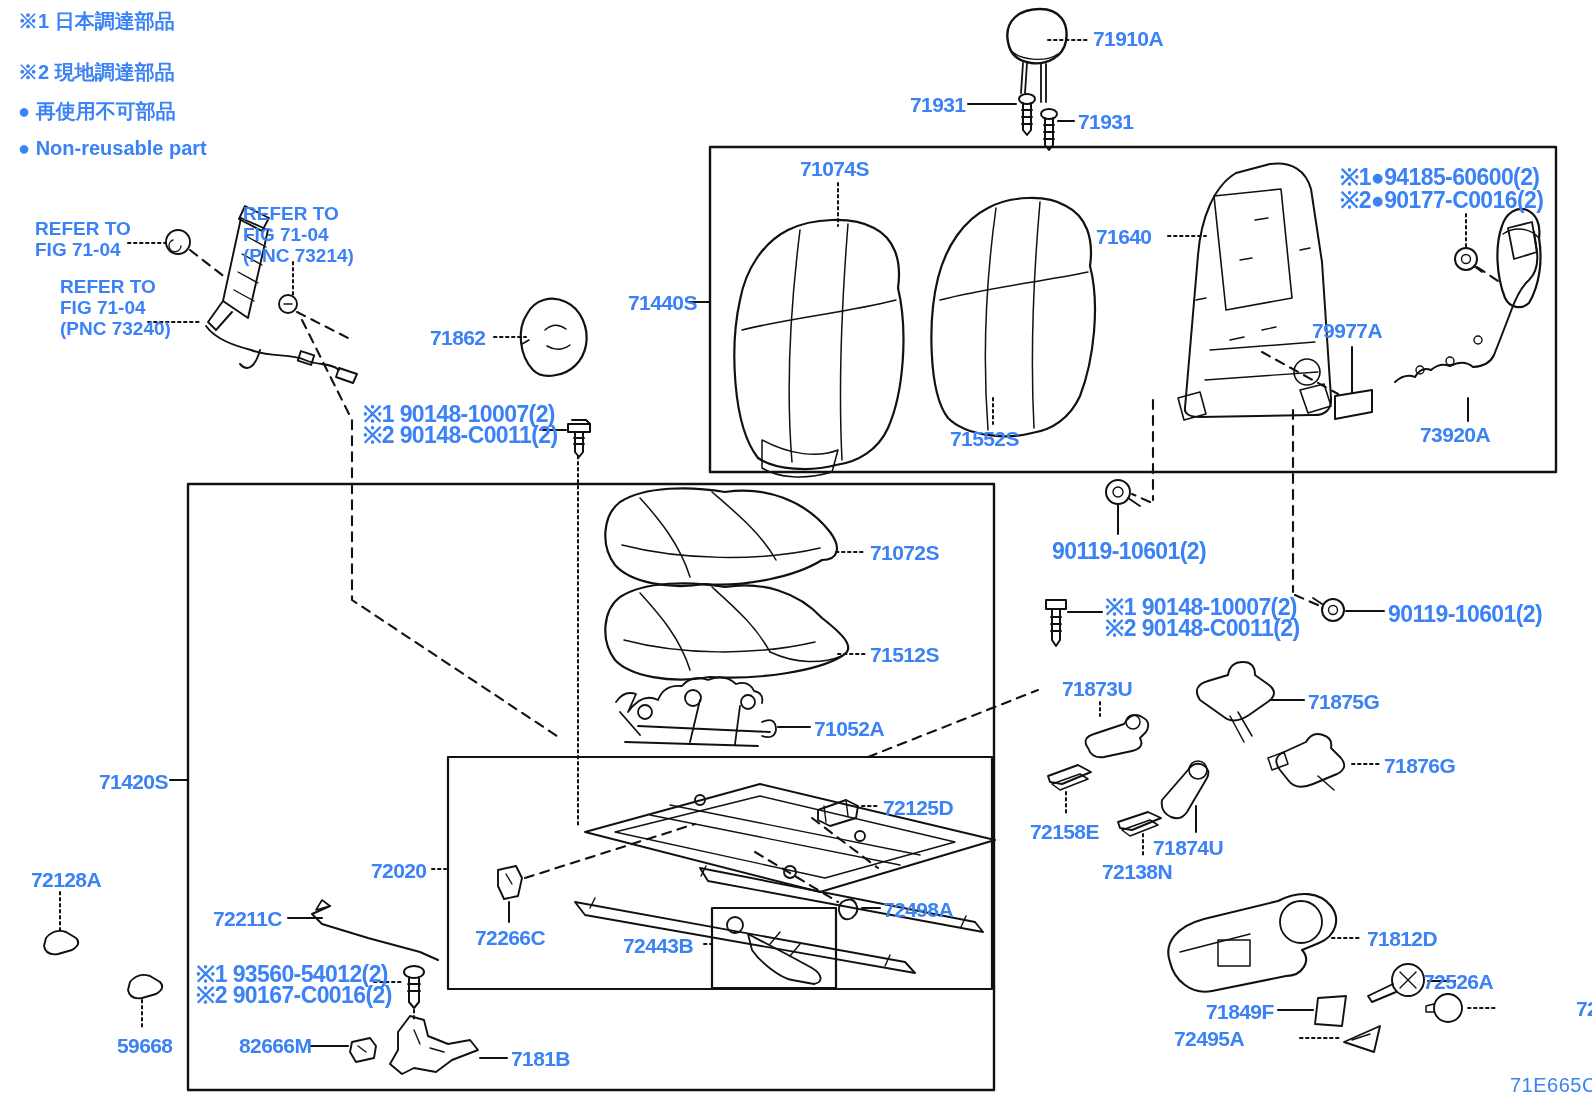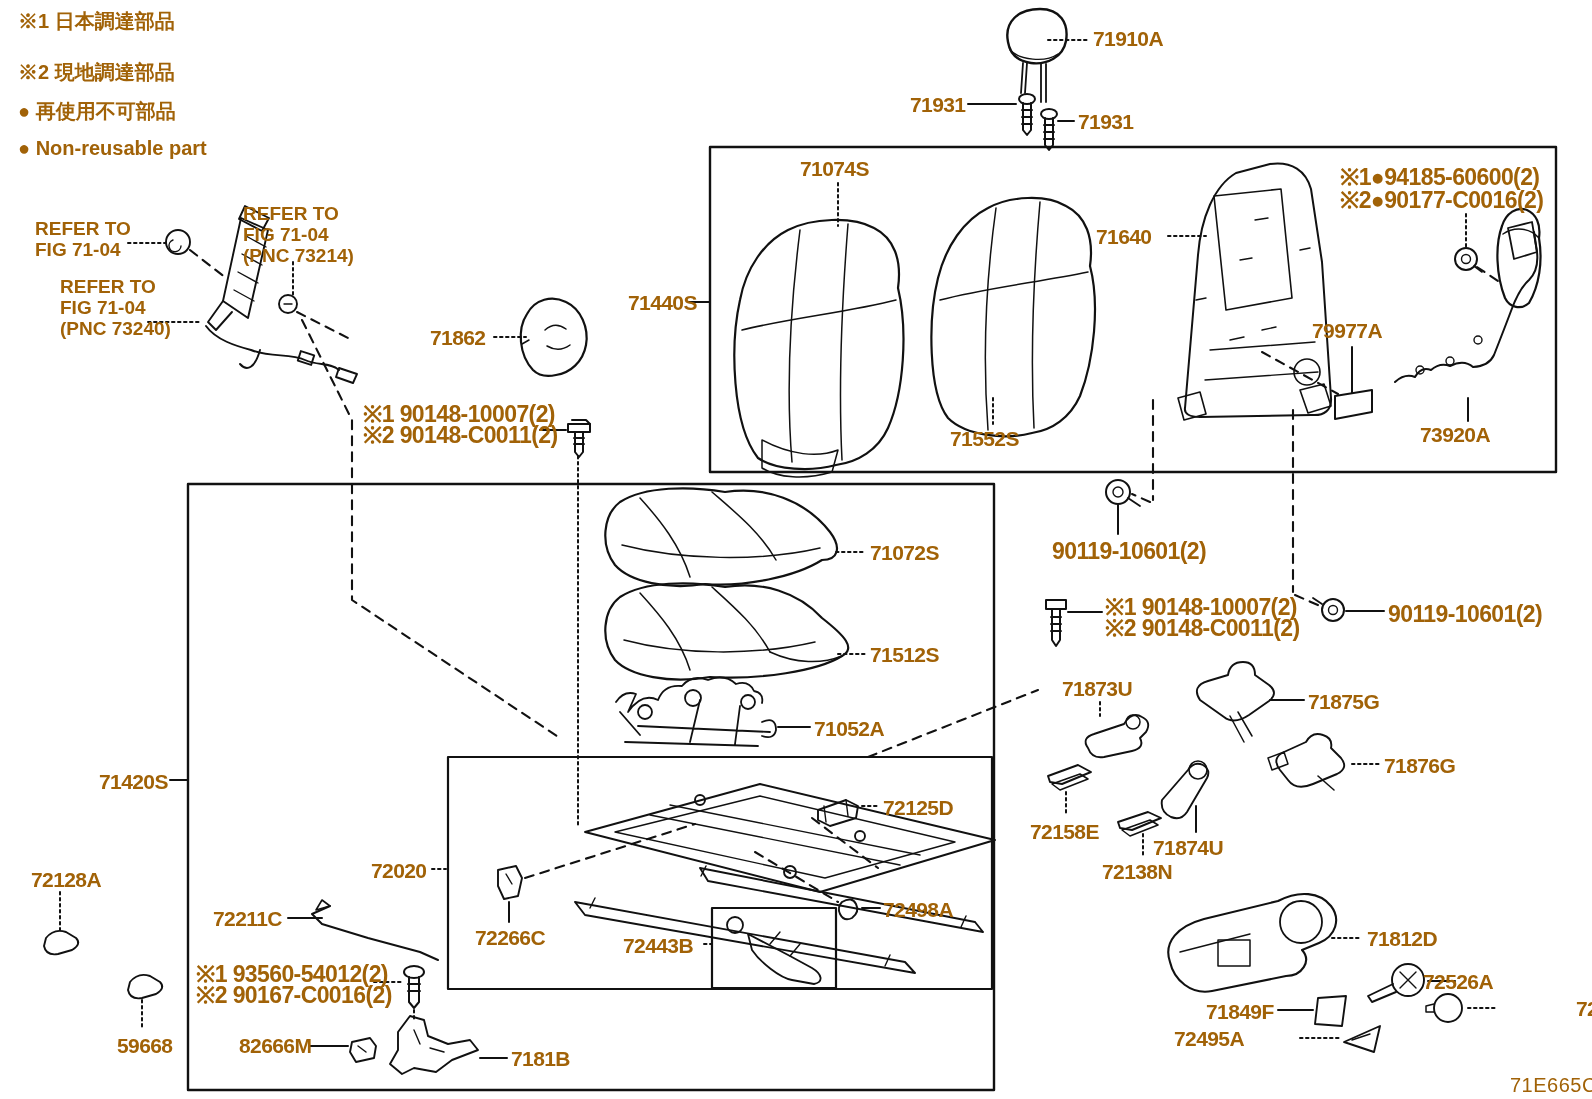--- a/index.html
+++ b/index.html
@@ -1,17 +1,17 @@
 <!DOCTYPE html>
 <html><head>
 <meta charset="utf-8">
 <style>
   html,body{margin:0;padding:0;background:#fff;}
   #canvas{position:relative;width:1592px;height:1099px;background:#ffffff;overflow:hidden;
-          font-family:"Liberation Sans",sans-serif;color:#a16207;}
+          font-family:"Liberation Sans",sans-serif;color:#3b82f6;}
   #art{position:absolute;left:0;top:0;}
   .lbl{position:absolute;font-weight:bold;font-size:21px;line-height:1;letter-spacing:-0.6px;white-space:nowrap;}
   .sm{font-size:23px;}
   .legend-line{position:absolute;left:18px;font-weight:bold;font-size:20px;white-space:nowrap;}
   .ref{position:absolute;font-weight:bold;font-size:19px;line-height:21px;white-space:nowrap;}
   .code{position:absolute;font-size:20px;font-weight:normal;letter-spacing:0.5px;}
 </style>
 </head>
 <body>
 

